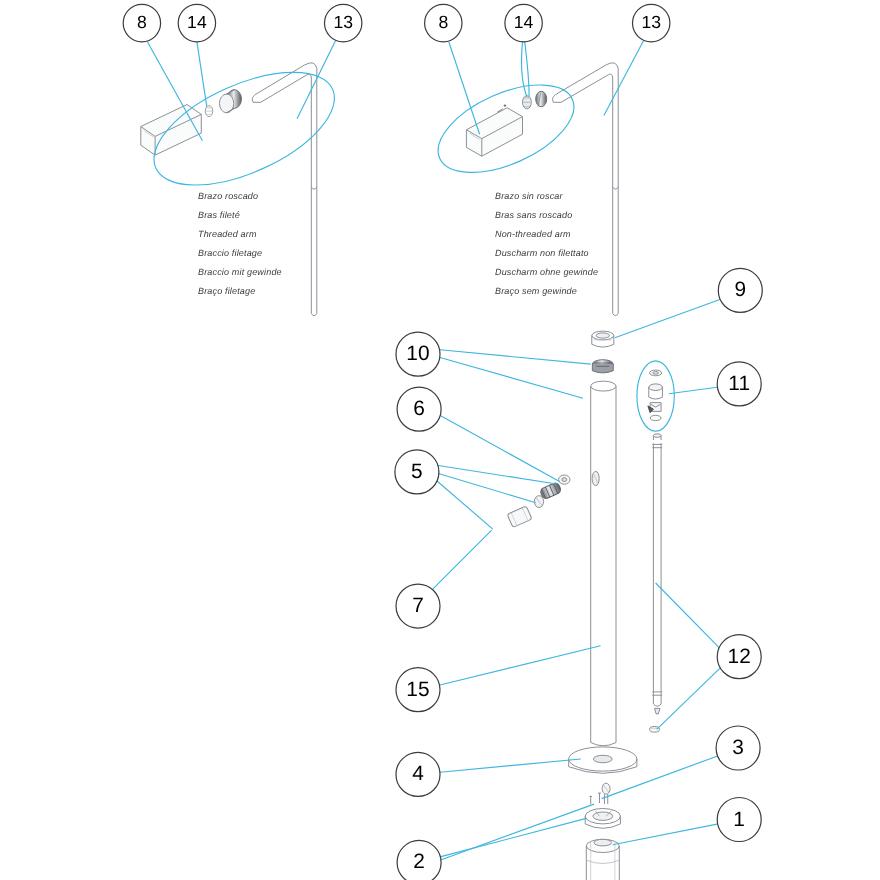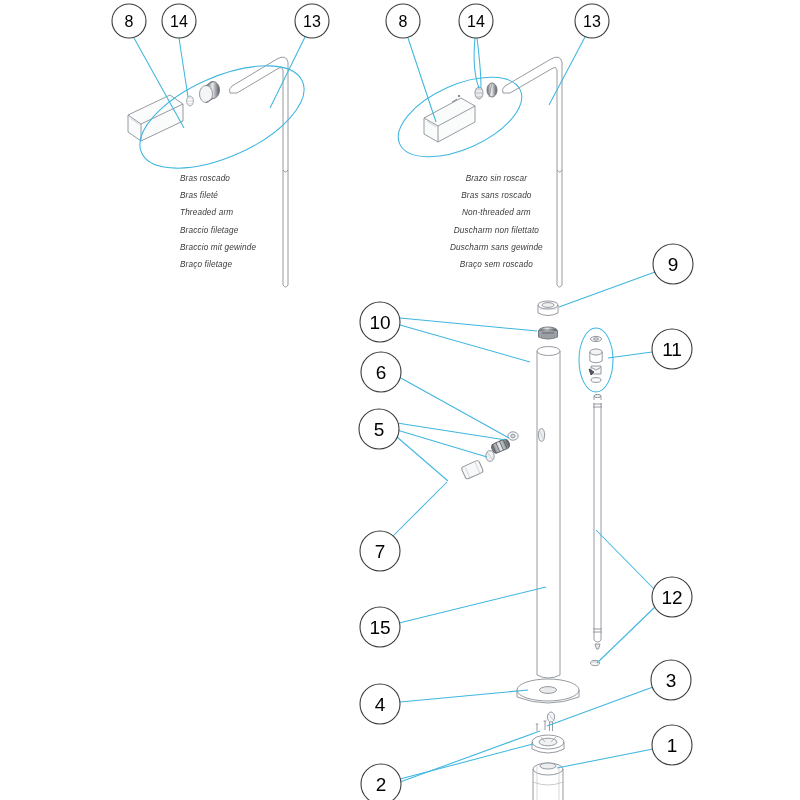--- a/index.html
+++ b/index.html
@@ -264,30 +264,30 @@
           <text x="672" y="745" text-anchor="middle" dominant-baseline="central" fill="#000000" font-family="&quot;Liberation Sans&quot;, sans-serif" font-size="19">1</text>
         </g>
         <g>
           <circle cx="381" cy="784" r="20" fill="#ffffff" stroke="#3c3c3c" stroke-width="1.1"></circle>
           <text x="381" y="784" text-anchor="middle" dominant-baseline="central" fill="#000000" font-family="&quot;Liberation Sans&quot;, sans-serif" font-size="19">2</text>
         </g>
       </g>
   </svg>
 
   <div class="lang-block" style="left:180px;top:170px;">
-    <div class="lang-line">Bras roscado</div>
+    <div class="lang-line">Brazo roscado</div>
     <div class="lang-line">Bras fileté</div>
     <div class="lang-line">Threaded arm</div>
     <div class="lang-line">Braccio filetage</div>
     <div class="lang-line">Braccio mit gewinde</div>
     <div class="lang-line">Braço filetage</div>
   </div>
 
-  <div class="lang-block" style="left:450px;top:170px;text-align:center;">
+  <div class="lang-block" style="left:450px;top:170px;">
     <div class="lang-line">Brazo sin roscar</div>
     <div class="lang-line">Bras sans roscado</div>
     <div class="lang-line">Non-threaded arm</div>
     <div class="lang-line">Duscharm non filettato</div>
-    <div class="lang-line">Duscharm sans gewinde</div>
-    <div class="lang-line">Braço sem roscado</div>
+    <div class="lang-line">Duscharm ohne gewinde</div>
+    <div class="lang-line">Braço sem gewinde</div>
   </div>
 
 </div>
 
 </body></html>

